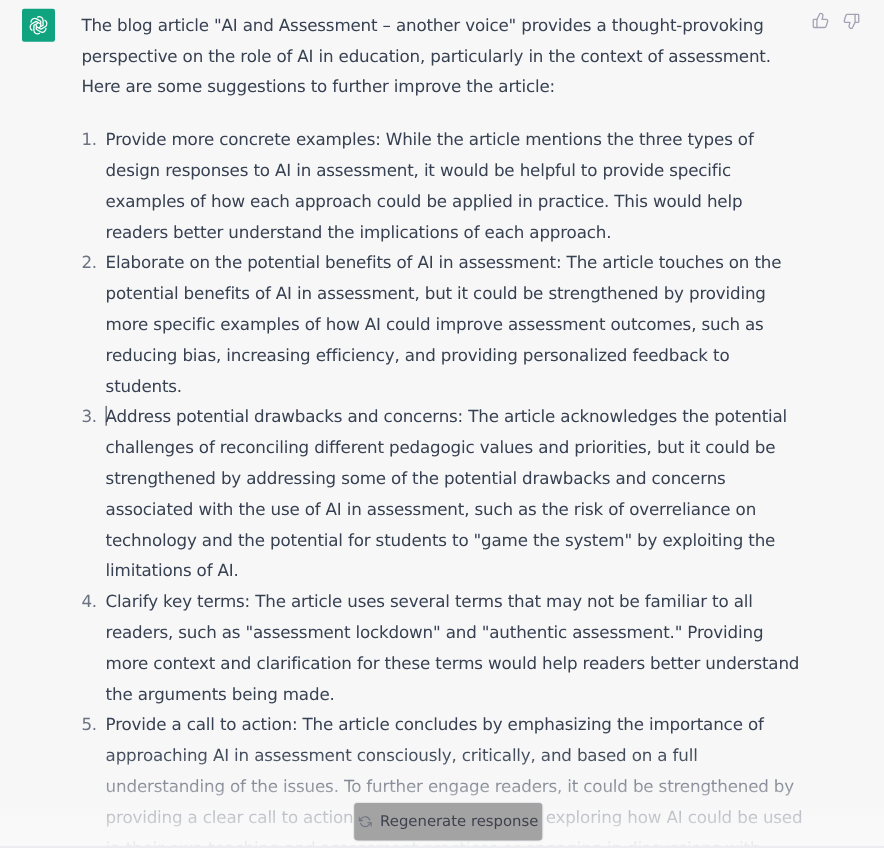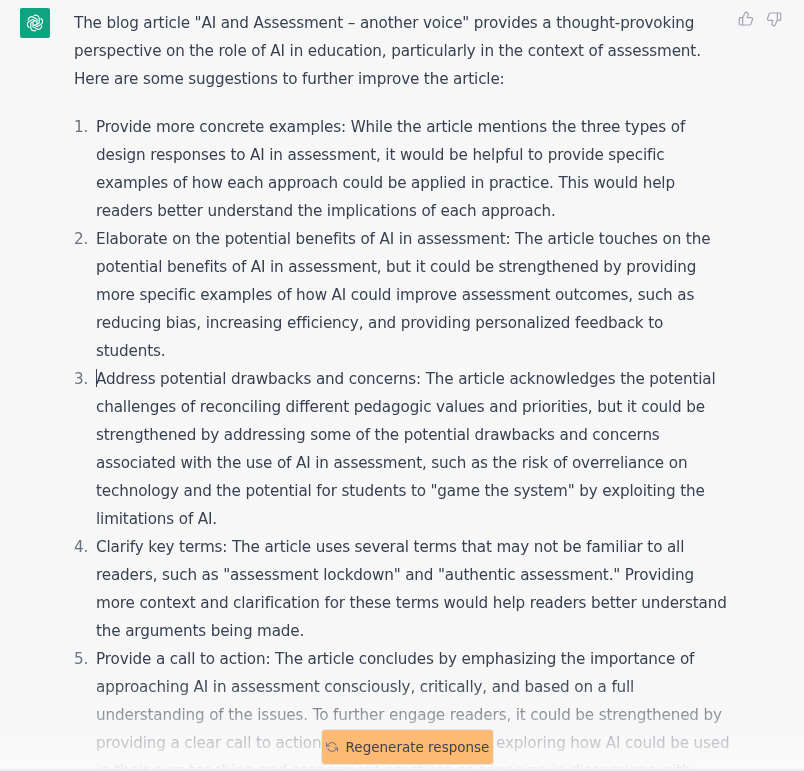--- a/index.html
+++ b/index.html
@@ -110,21 +110,21 @@
       height: 2px;
       background: #ececf1;
     }
     .regen-button {
       position: absolute;
       left: 321px;
       top: 729px;
       width: 173px;
       height: 36px;
       box-sizing: border-box;
-      background: #fdba74;
+      background: #a3a3a3;
       border: 1px solid #e5e7eb;
       border-radius: 4px;
       display: flex;
       align-items: center;
       justify-content: center;
       gap: 8px;
       font-size: 13.5px;
       color: #40414f;
       cursor: pointer;
     }

